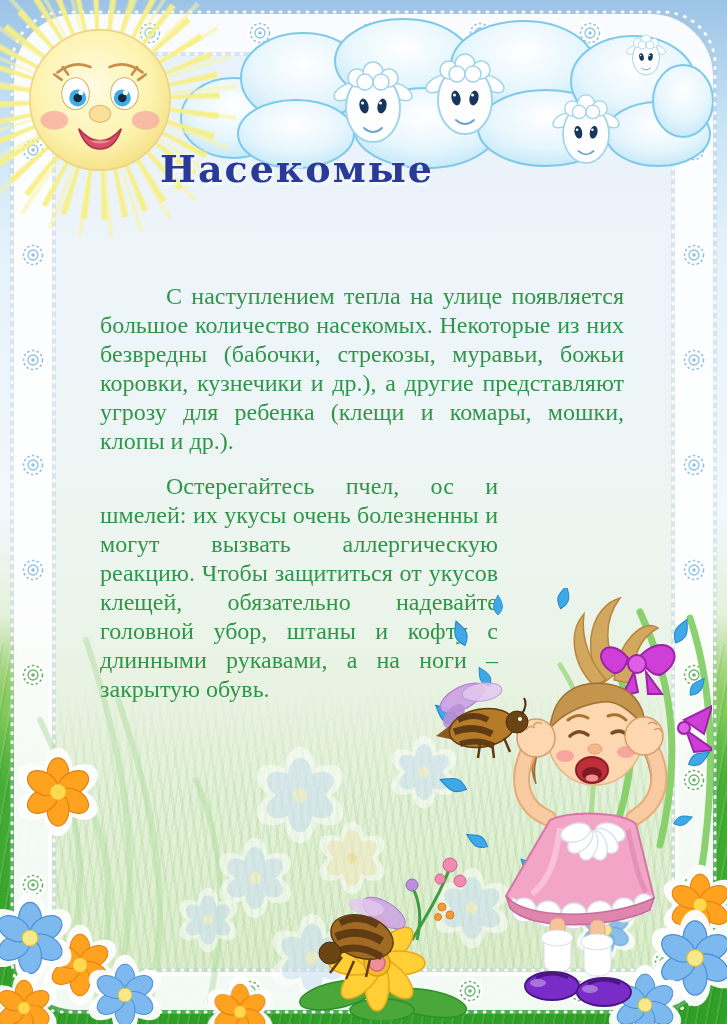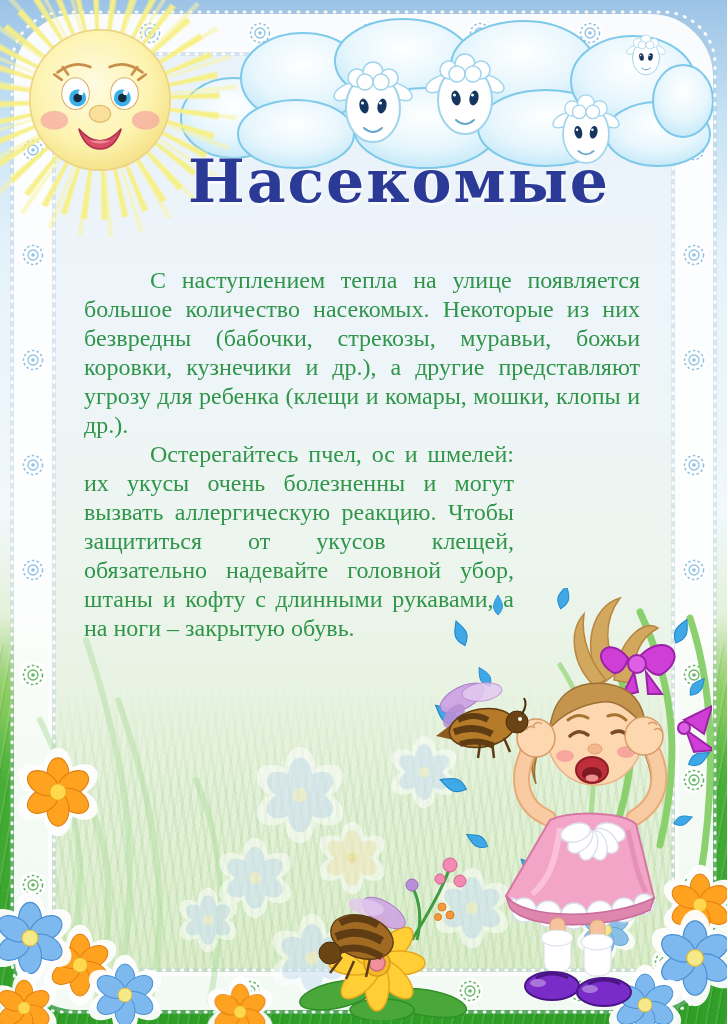--- a/index.html
+++ b/index.html
@@ -13,25 +13,25 @@
   .inner{position:absolute;left:48px;top:48px;right:48px;bottom:48px;border-radius:28px;z-index:2;
     background:linear-gradient(180deg,#e9f2fa 0%,#eef5fa 30%,#edf5ef 55%,#e6f2dd 75%,#dcedcc 100%);}
   .inner-grass{position:absolute;left:50px;right:50px;bottom:50px;height:290px;z-index:2;border-radius:0 0 28px 28px;
     background:repeating-linear-gradient(82deg,rgba(96,175,72,.10) 0 3px,rgba(96,175,72,0) 3px 9px),
                repeating-linear-gradient(98deg,rgba(140,200,110,.13) 0 2px,transparent 2px 7px);
     -webkit-mask:linear-gradient(180deg,transparent,#000 40%);mask:linear-gradient(180deg,transparent,#000 40%);}
   svg.frame{position:absolute;inset:0;z-index:3;}
   svg.nature{position:absolute;inset:0;z-index:4;}
   .ros-blue{color:#8fc2e4;} .ros-green{color:#66b668;}
   .content{position:absolute;left:84px;top:266px;width:556px;z-index:5;}
-  .para{margin:0;font-family:"Liberation Serif","DejaVu Serif",serif;font-size:24px;line-height:29px;
+  .para{margin:16px;font-family:"Liberation Serif","DejaVu Serif",serif;font-size:24px;line-height:29px;
     color:#2f9549;text-align:justify;text-indent:66px;}
   .girl-spacer{float:right;width:126px;height:220px;margin-top:56px;}
-  .title{position:absolute;left:160px;top:146px;width:450px;text-align:right;z-index:8;
-    font-family:"DejaVu Serif",serif;font-weight:bold;font-size:60px;letter-spacing:2px;color:#2b3a97;
+  .title{position:absolute;left:160px;top:146px;width:450px;text-align:left;z-index:8;
+    font-family:"DejaVu Serif",serif;font-weight:bold;font-size:38px;letter-spacing:2px;color:#2b3a97;
     text-shadow:2px 3px 0 rgba(255,255,255,.6),-1px -1px 1px rgba(255,255,255,.45);}
   .sun{position:absolute;left:-20px;top:-20px;width:240px;height:240px;z-index:7;}
   .sun-rays{position:absolute;inset:0;border-radius:50%;
     background:repeating-conic-gradient(from 2deg,rgba(247,240,130,0) 0deg 3.5deg,#f7f086 5deg 6.5deg,rgba(247,240,130,0) 8deg 10deg);
     -webkit-mask:radial-gradient(circle,transparent 30%,#000 31% 72%,transparent 73%);
     mask:radial-gradient(circle,transparent 30%,#000 31% 72%,transparent 73%);opacity:.95;}
   .sun-rays.rays2{inset:-18px;opacity:.55;
     background:repeating-conic-gradient(from 0deg,rgba(247,240,130,0) 0deg 5deg,#faf4a0 6deg 7deg,rgba(247,240,130,0) 8deg 13deg);
     -webkit-mask:radial-gradient(circle,transparent 28%,#000 29% 95%,transparent 96%);
     mask:radial-gradient(circle,transparent 28%,#000 29% 95%,transparent 96%);}

